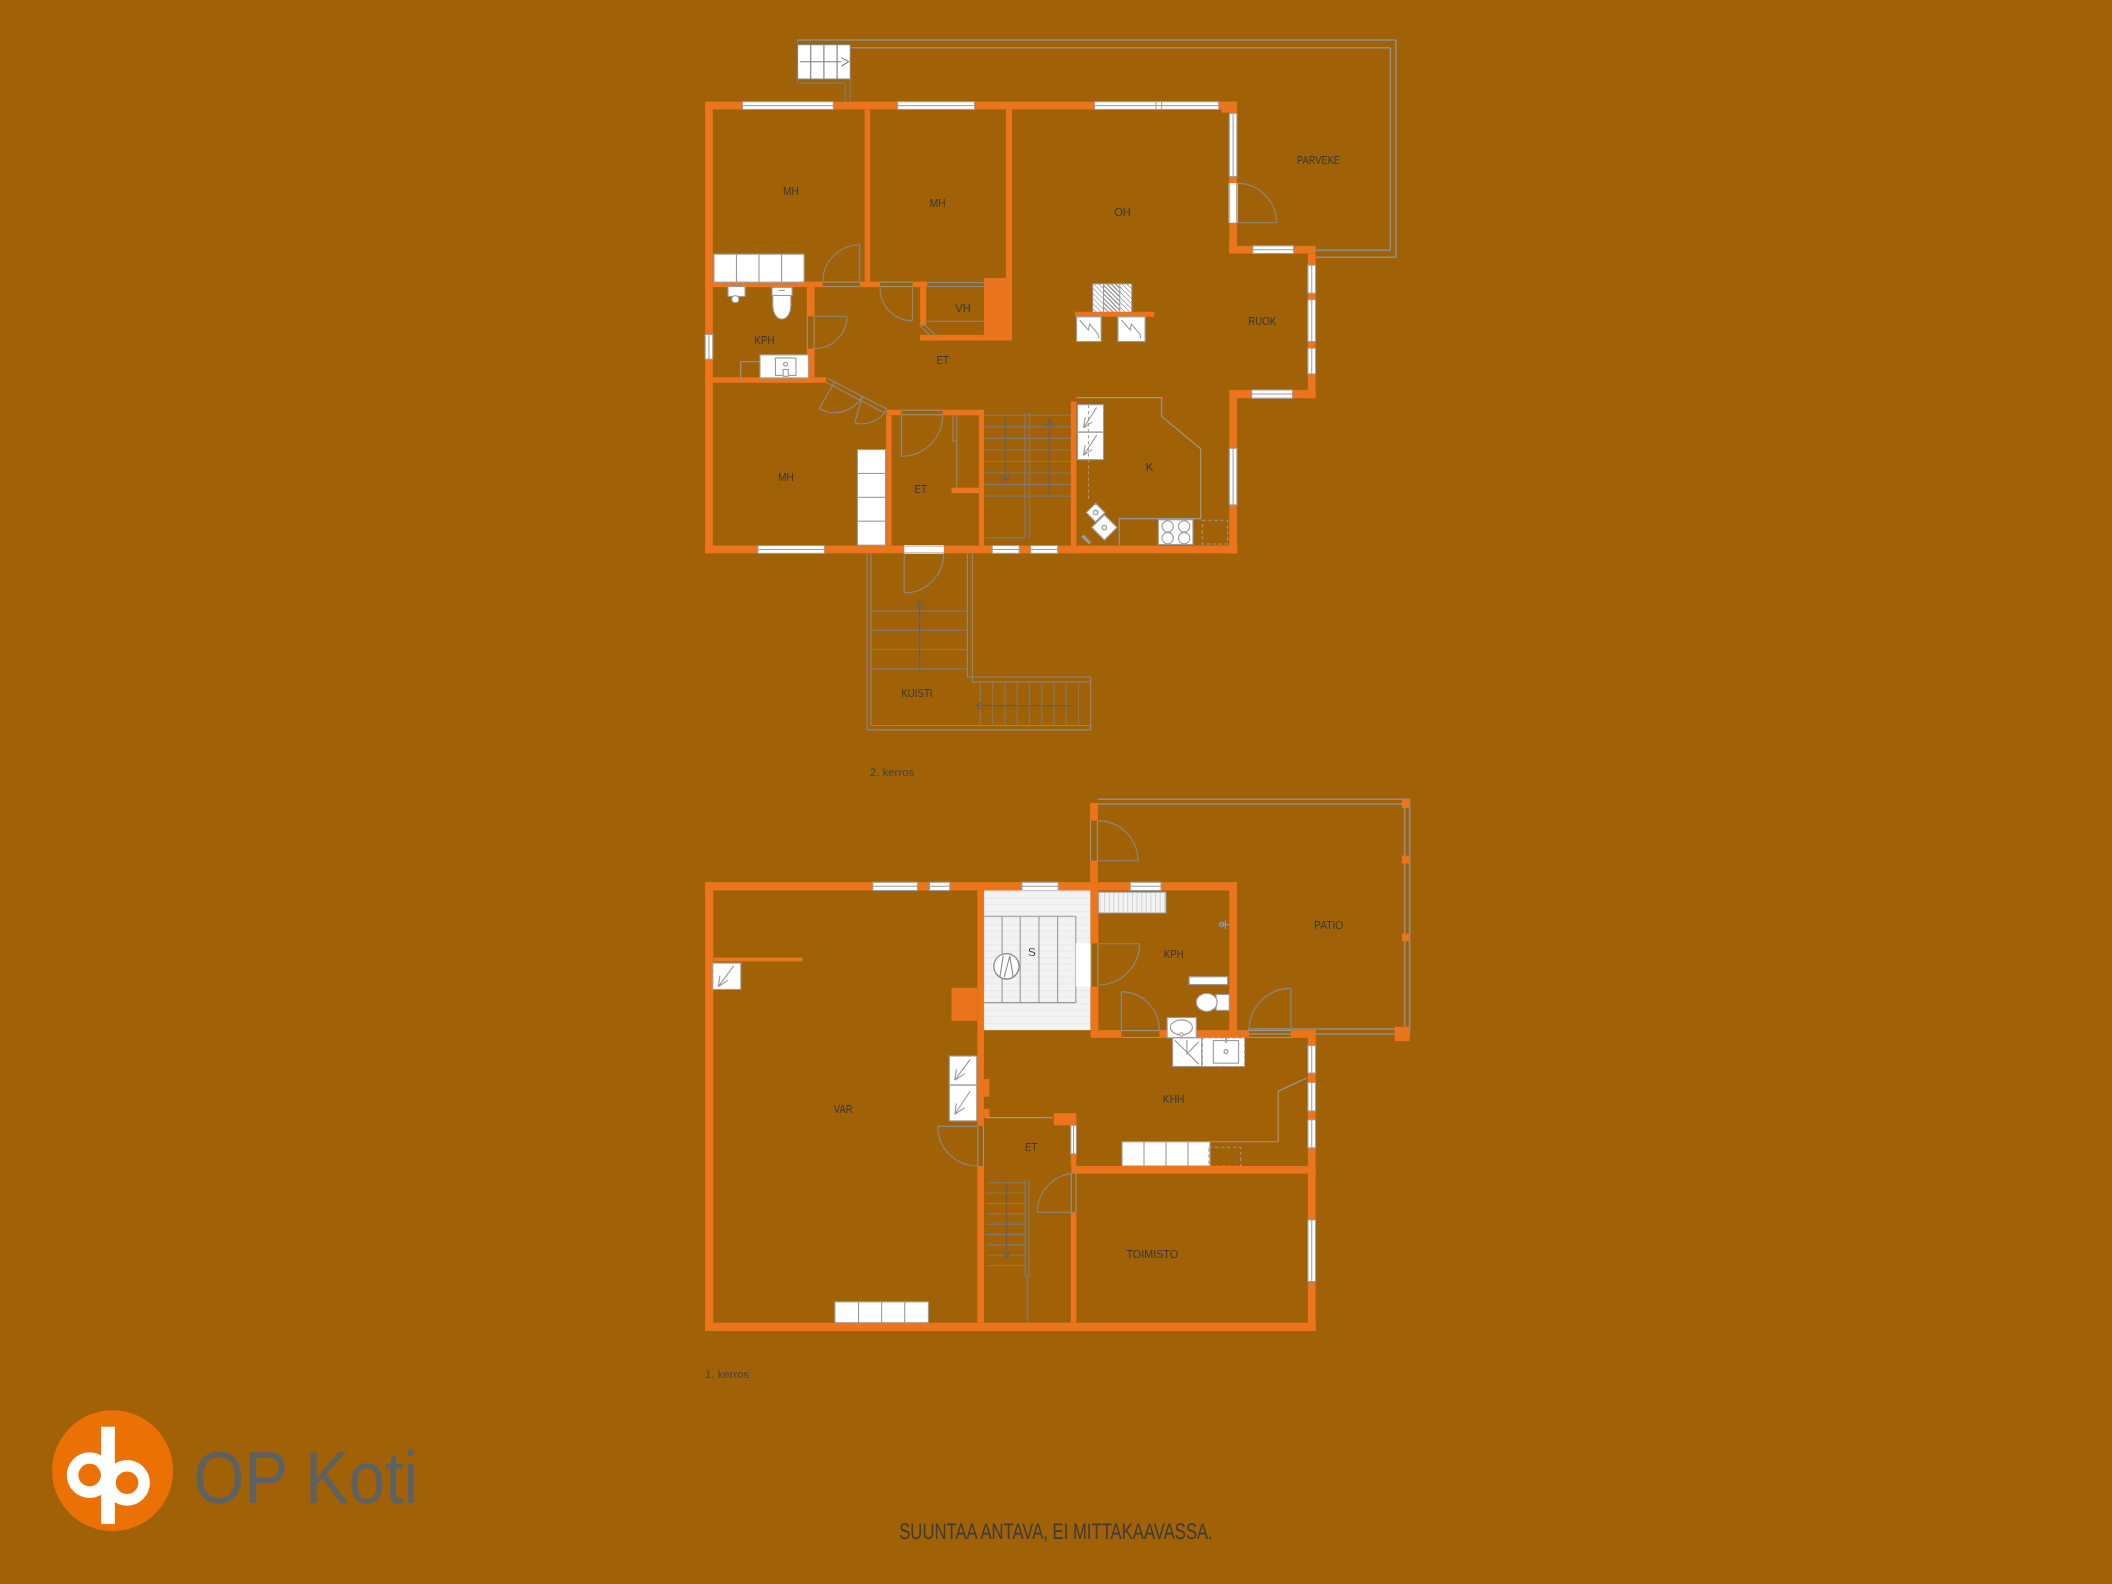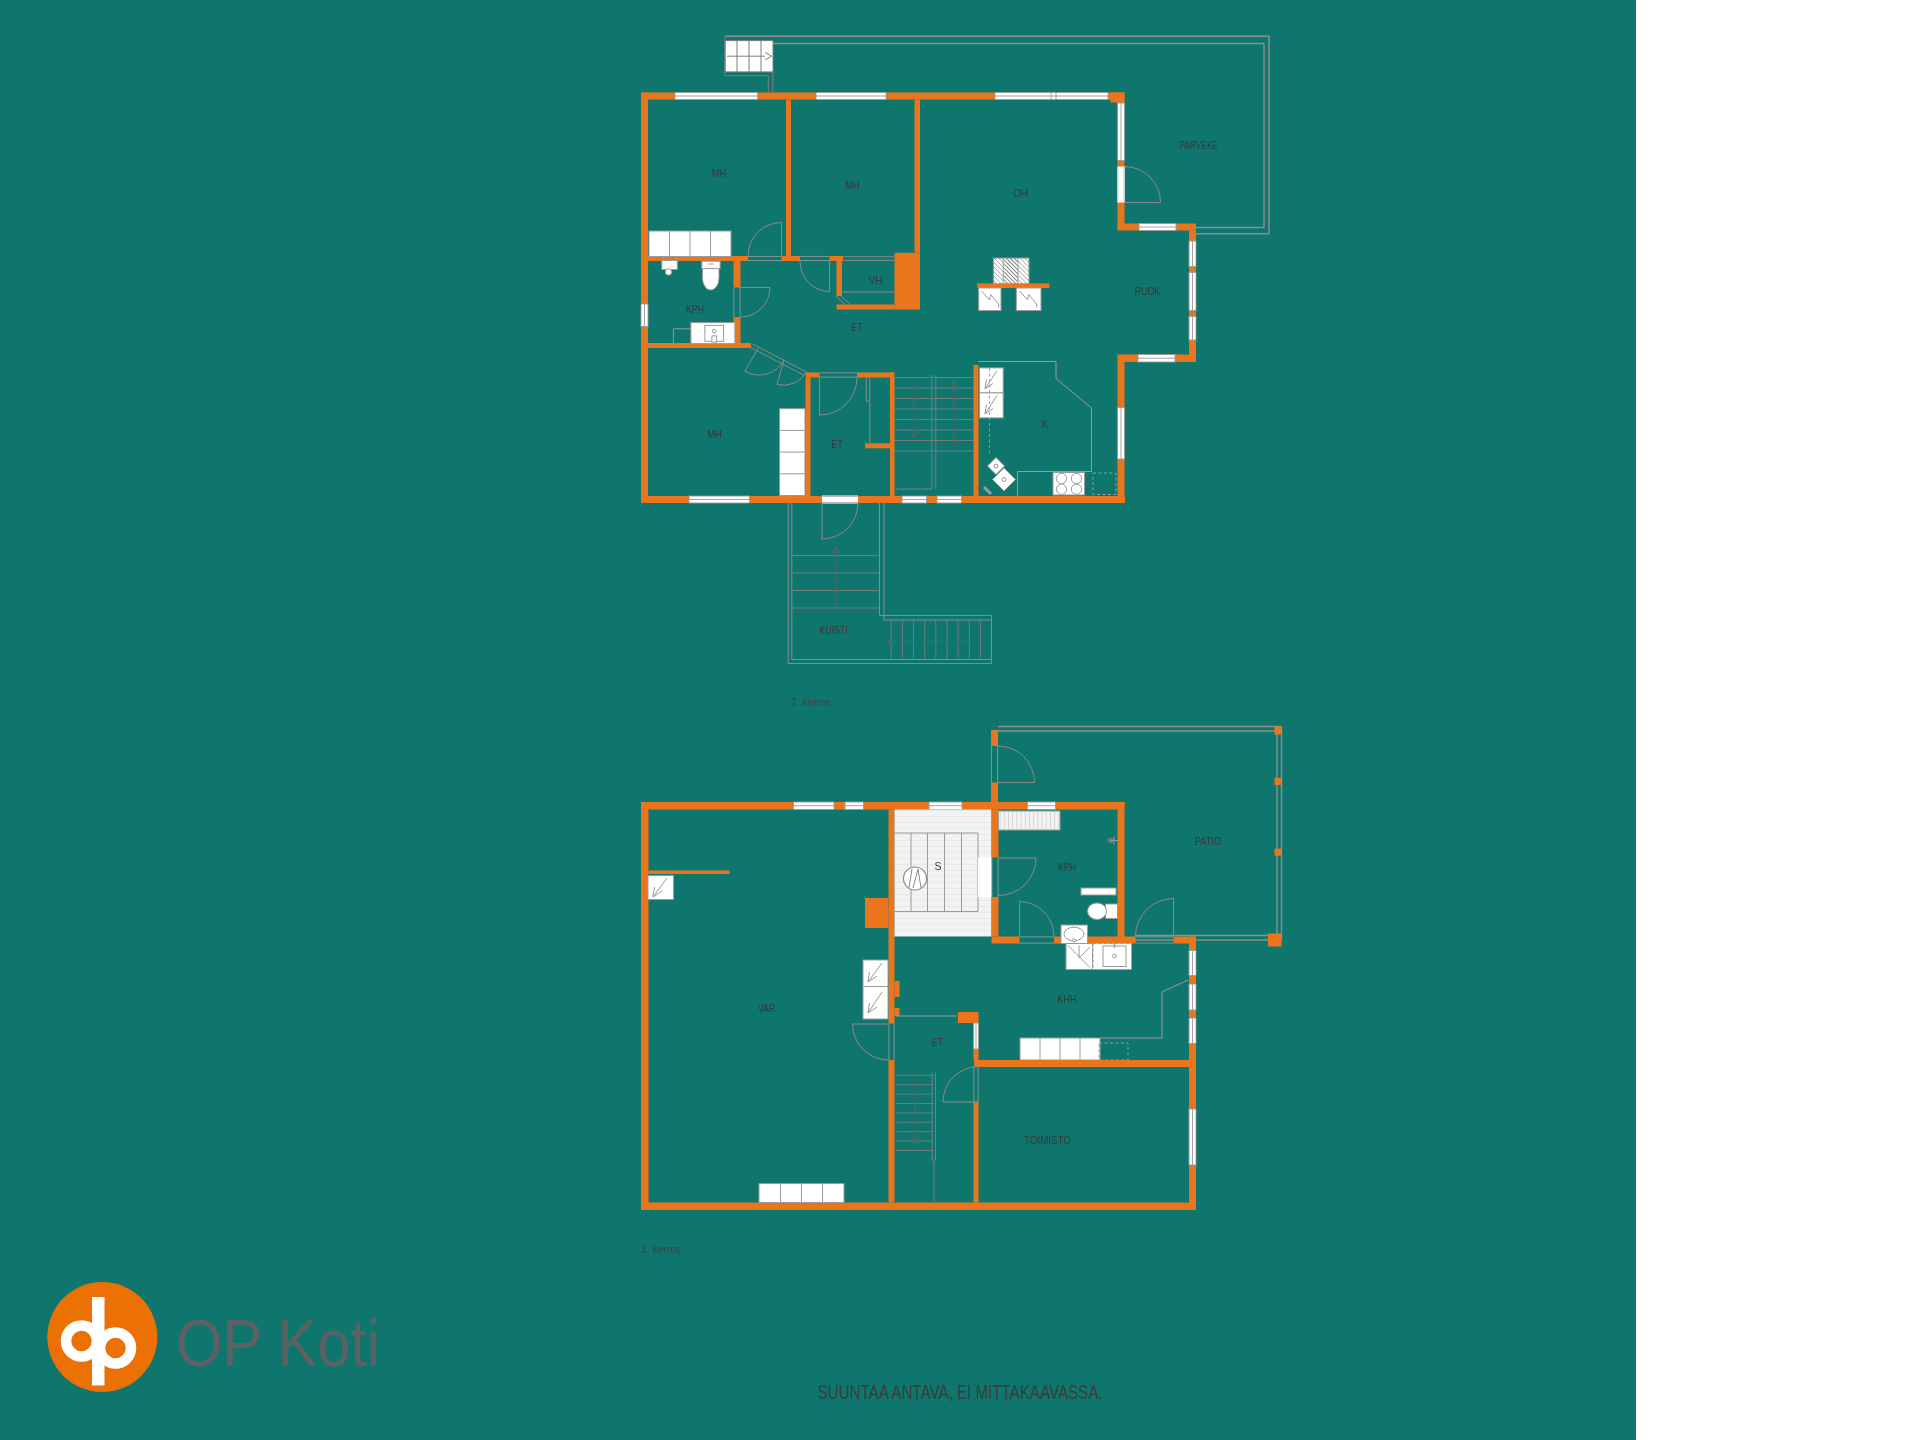--- a/index.html
+++ b/index.html
@@ -1,16 +1,16 @@
 <!DOCTYPE html>
 <html><head>
 <meta charset="utf-8">
 <style>
   html,body{margin:0;padding:0;background:#ffffff;}
-  #page{width:1636px;height:1440px;position:relative;background:#0f766e;overflow:hidden;}
+  #page{width:1920px;height:1440px;position:relative;background:#a16207;overflow:hidden;}
   svg text{font-family:"Liberation Sans",sans-serif;}
 </style>
 </head>
 <body>
 <div id="page">
 <svg width="1920" height="1440" viewBox="0 0 1920 1440">
 <defs>
   <pattern id="hatch" width="3.6" height="3.6" patternTransform="rotate(-45)" patternUnits="userSpaceOnUse">
     <rect width="3.6" height="3.6" fill="#ffffff"></rect>
     <line x1="0" y1="0" x2="0" y2="3.6" stroke="#979797" stroke-width="0.9"></line>

